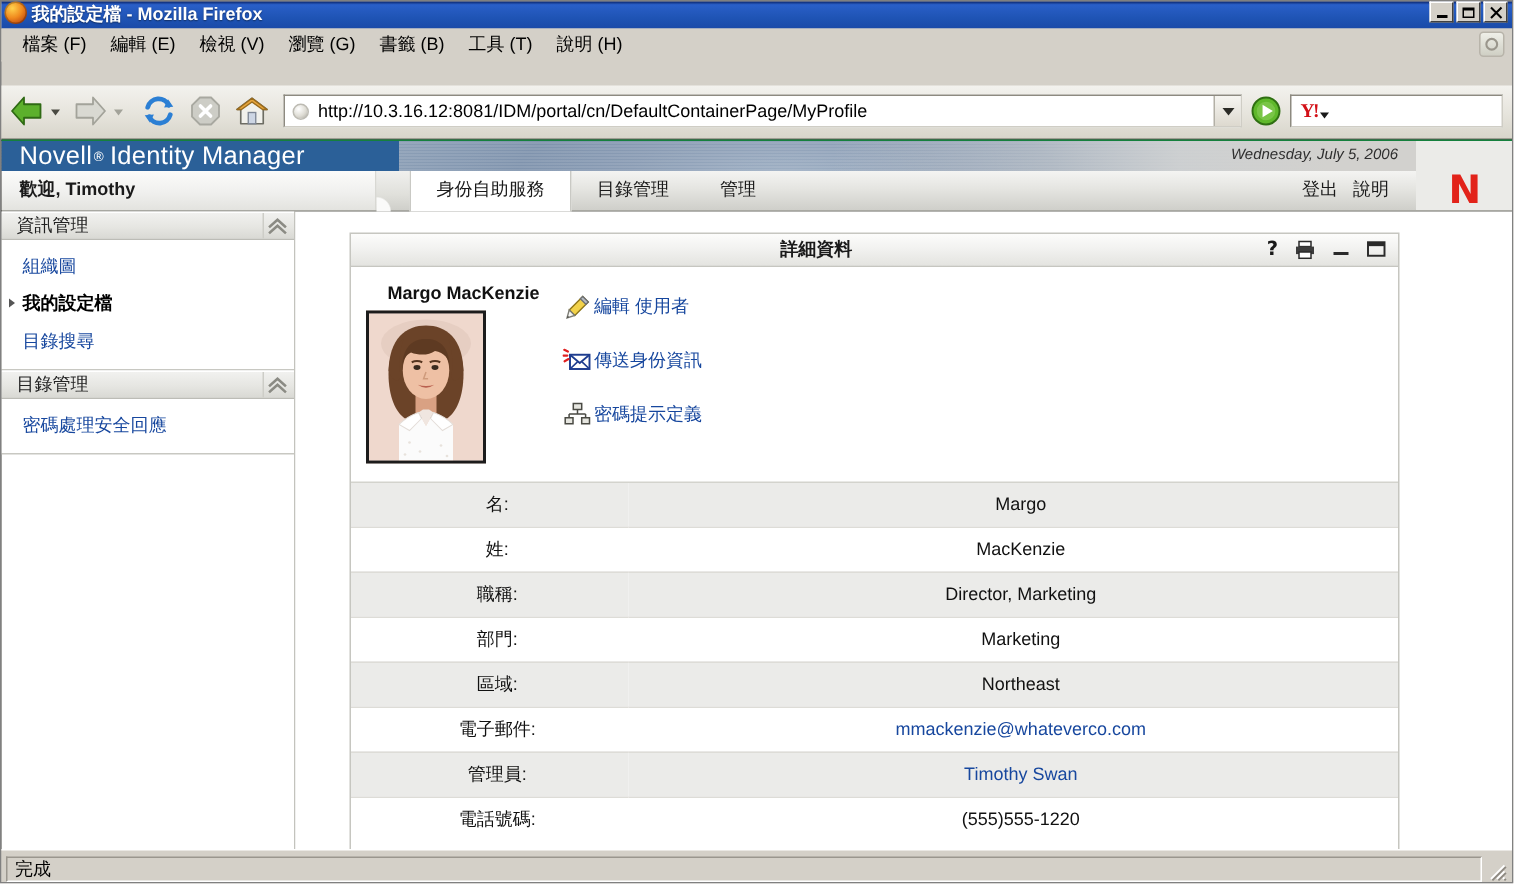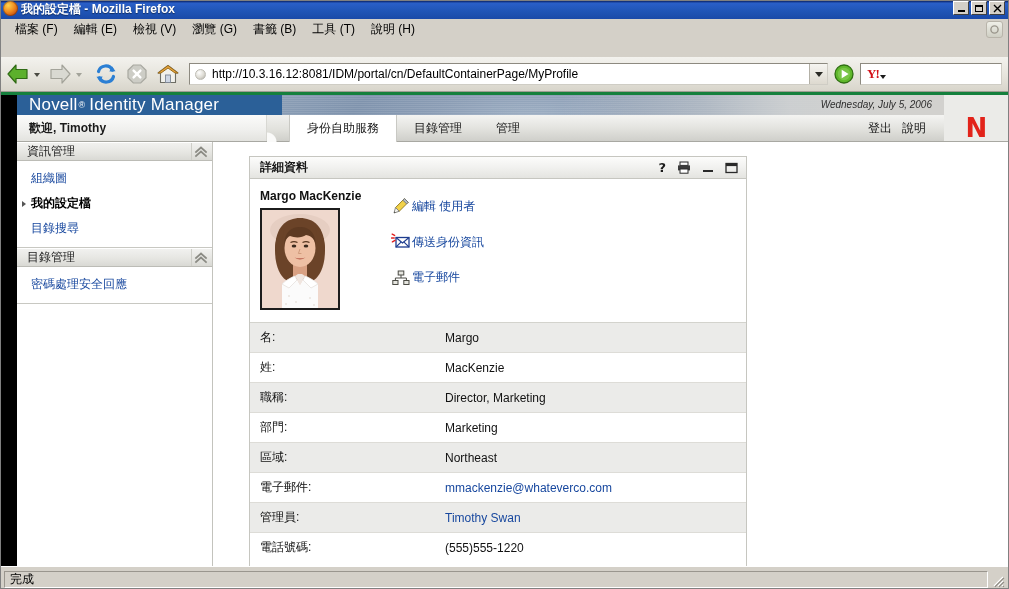--- a/index.html
+++ b/index.html
@@ -180,22 +180,21 @@
   }
 
   
   #page {
     flex: 1 1 auto;
     background: #000000;
     position: relative;
     overflow: hidden;
     display: flex;
     flex-direction: column;
-    border-top: 3px solid #15803d;
-    padding-left: 16px;
+    border-top: 1px solid #15803d;
   }
 
   
   #banner {
     height: 27px;
     display: flex;
     position: relative;
     background:
       linear-gradient(to right,
         rgba(255,255,255,0) 0%, rgba(255,255,255,0) 55%,
@@ -350,24 +349,25 @@
     width: 0; height: 0;
     border-top: 3px solid transparent;
     border-bottom: 3px solid transparent;
     border-left: 4px solid #555;
   }
 
   
   #main { flex: 1 1 auto; background: #fff; padding: 14px 0 0 36px; box-sizing: border-box; }
 
   .portlet {
-    width: 498px;
+    width: 700px;
     border: 1px solid #c6c6c0;
     background: #fff;
     box-sizing: border-box;
+    text-align: center;
   }
   .portlet-head {
     height: 22px;
     background: linear-gradient(to bottom,#fcfcfb 0%,#f1f1ef 50%,#e4e4e0 100%);
     border-bottom: 1px solid #c6c6c0;
     display: flex; align-items: center;
     padding: 0 8px 0 10px;
     box-sizing: border-box;
   }
   .portlet-title { flex: 1 1 auto; font-size: 12px; font-weight: bold; color: #1a1a1a; }
@@ -710,21 +710,21 @@
 
               <div class="action" style="margin-bottom:0">
                 <span class="act-ico">
                   <svg width="18" height="16" viewBox="0 0 18 16">
                     <rect x="6.2" y="1" width="5.6" height="4" fill="#e6e6e0" stroke="#4a4a44" stroke-width="1"></rect>
                     <rect x="0.8" y="10.5" width="5.2" height="4" fill="#e6e6e0" stroke="#4a4a44" stroke-width="1"></rect>
                     <rect x="11.8" y="10.5" width="5.2" height="4" fill="#e6e6e0" stroke="#4a4a44" stroke-width="1"></rect>
                     <path d="M9 5 L9 8 M3.4 8 L14.4 8 M3.4 8 L3.4 10.5 M14.4 8 L14.4 10.5" stroke="#4a4a44" stroke-width="1" fill="none"></path>
                   </svg>
                 </span>
-                <span class="act-label">電子郵件</span>
+                <span class="act-label">密碼提示定義</span>
               </div>
             </div>
           </div>
 
           <table class="details">
             <tbody>
               <tr class="alt">
                 <td class="lbl">名:</td>
                 <td class="val">Margo</td>
               </tr>

